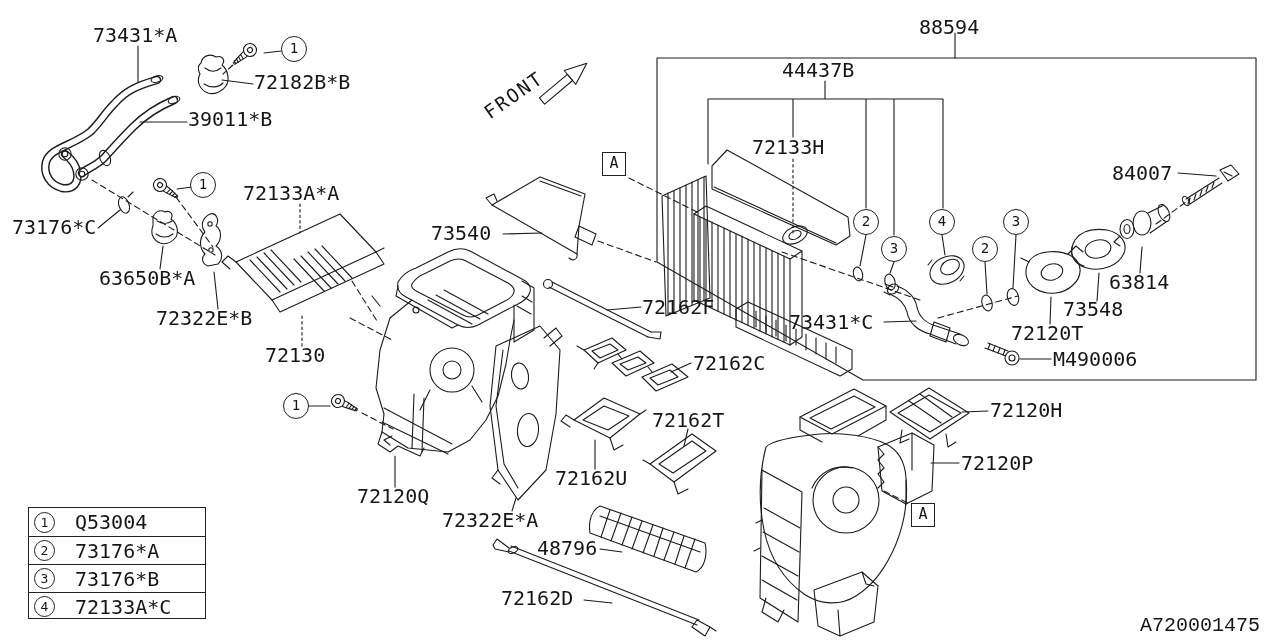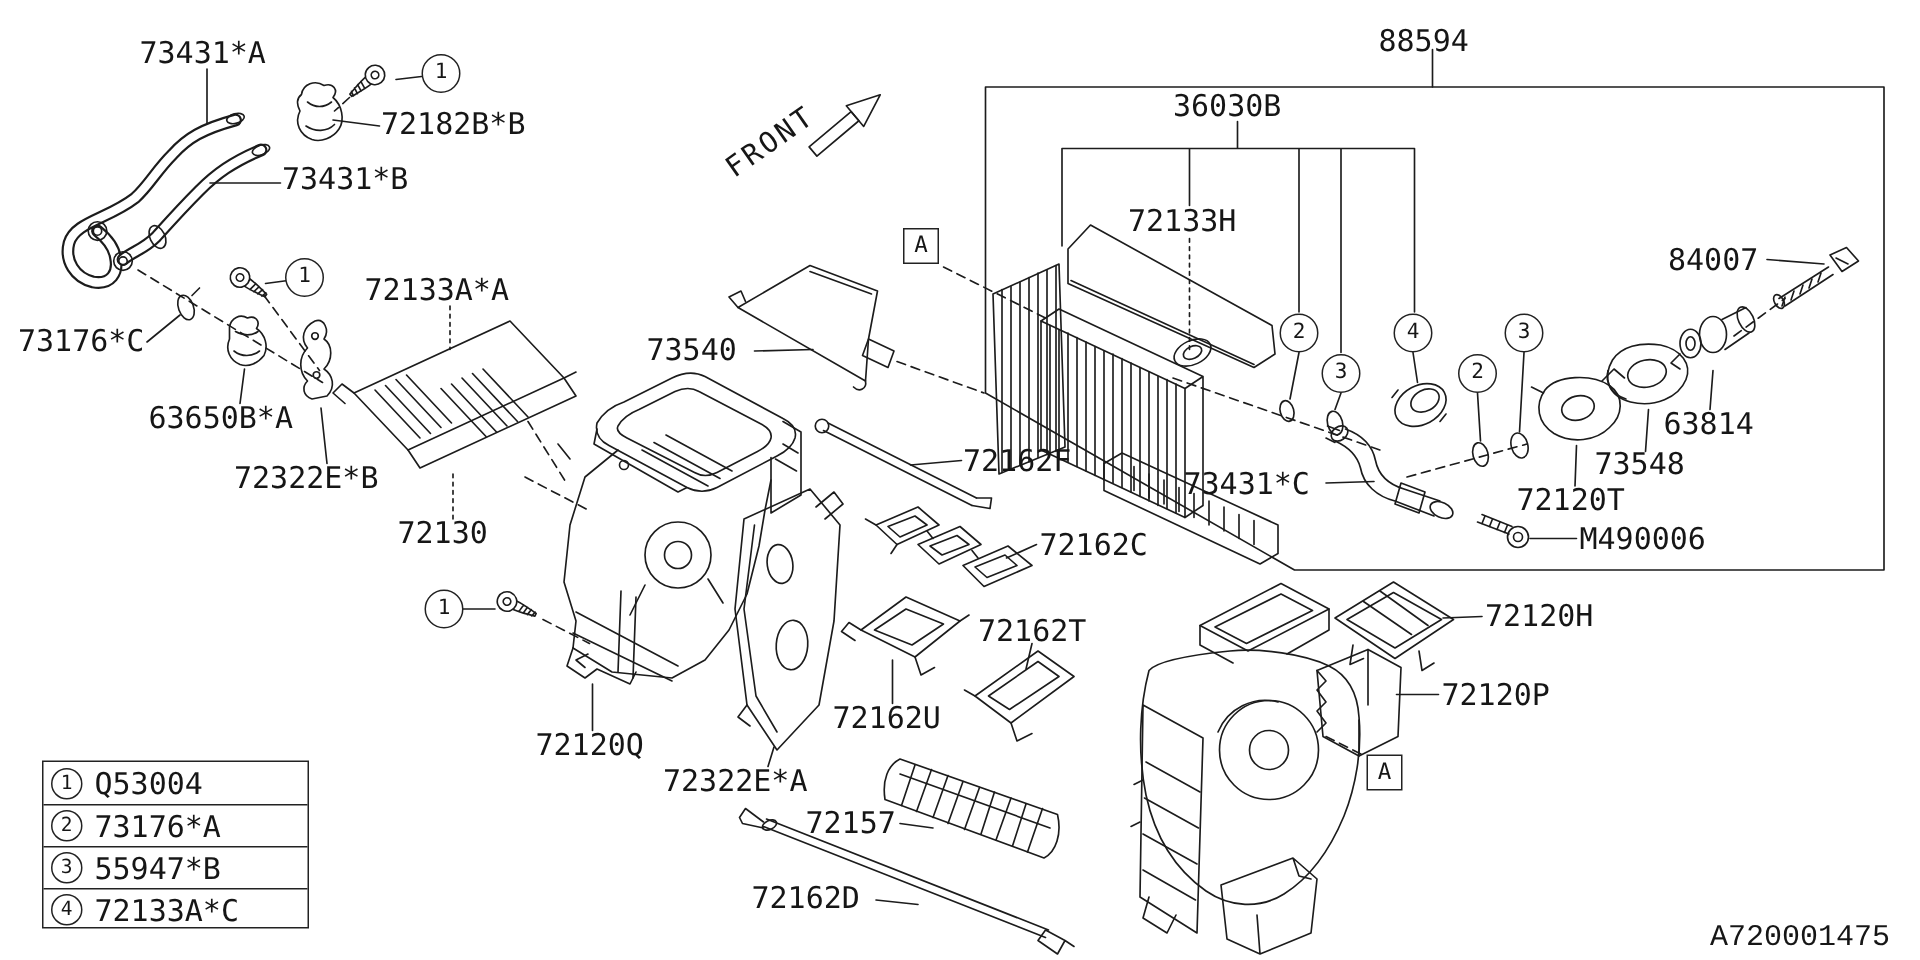--- a/index.html
+++ b/index.html
@@ -11,21 +11,21 @@
       font-size:14px;line-height:23px;text-align:center;color:#161616;background:#fff;box-sizing:border-box;}
   .abox{position:absolute;width:24px;height:24px;border:1.5px solid #222;font-size:15px;line-height:21px;
         text-align:center;background:#fff;box-sizing:border-box;}
   .front{position:absolute;left:486px;top:103px;font-size:19px;letter-spacing:2px;
          transform:rotate(-35deg);transform-origin:0 50%;}
   #legend{position:absolute;left:28px;top:507px;width:178px;height:112px;border:1.5px solid #222;box-sizing:border-box;}
   .lrow{height:28px;display:flex;align-items:center;box-sizing:border-box;border-top:1.3px solid #222;}
   .lrow:first-child{border-top:none;}
   .lco{width:21px;height:21px;border:1.2px solid #222;border-radius:50%;font-size:13px;line-height:19px;
        text-align:center;margin-left:5px;box-sizing:border-box;flex:none;}
-  .lpart{margin-left:8px;font-size:20px;}
+  .lpart{margin-left:20px;font-size:20px;}
   .idtxt{position:absolute;left:1140px;top:614px;font-size:20px;font-family:Liberation Mono, monospace;}
 </style>
 </head>
 <body>
 
 <div id="stage">
 
 <svg id="art" width="1280" height="640" viewBox="0 0 1280 640">
   <g fill="none" stroke="#1c1c1c" stroke-width="1.1" stroke-linecap="round" stroke-linejoin="round">
 
@@ -262,38 +262,38 @@
       <path stroke-dasharray="2.5,3" d="M300,204 L300,233 M302,346 L302,315 M793,159 L793,236"></path>
       <path stroke-dasharray="6,4" d="M92,180 L215,255 M233,65 L223,74 M176,197 L213,247 M362,413 L393,429
                M350,318 L394,341 M352,281 L377,321 M598,241 L656,262 M629,178 L699,213
                M782,252 L920,300 M938,318 L1018,296 M1156,224 L1190,199 M884,491 L910,504"></path>
     </g>
   </g>
 </svg>
 
 <span class="lbl" style="left:93px;top:25px">73431*A</span>
 <span class="lbl" style="left:254px;top:72px">72182B*B</span>
-<span class="lbl" style="left:188px;top:109px">73431*B</span>
+<span class="lbl" style="left:188px;top:109px">39011*B</span>
 <span class="lbl" style="left:12px;top:217px">73176*C</span>
 <span class="lbl" style="left:99px;top:268px">63650B*A</span>
 <span class="lbl" style="left:156px;top:308px">72322E*B</span>
 <span class="lbl" style="left:243px;top:183px">72133A*A</span>
 <span class="lbl" style="left:265px;top:345px">72130</span>
 <span class="lbl" style="left:431px;top:223px">73540</span>
 <span class="lbl" style="left:357px;top:486px">72120Q</span>
 <span class="lbl" style="left:442px;top:510px">72322E*A</span>
-<span class="lbl" style="left:537px;top:538px">72157</span>
+<span class="lbl" style="left:537px;top:538px">48796</span>
 <span class="lbl" style="left:501px;top:588px">72162D</span>
 <span class="lbl" style="left:555px;top:468px">72162U</span>
 <span class="lbl" style="left:652px;top:410px">72162T</span>
 <span class="lbl" style="left:693px;top:353px">72162C</span>
 <span class="lbl" style="left:642px;top:297px">72162F</span>
 <span class="lbl" style="left:789px;top:312px">73431*C</span>
 <span class="lbl" style="left:919px;top:17px">88594</span>
-<span class="lbl" style="left:782px;top:60px">36030B</span>
+<span class="lbl" style="left:782px;top:60px">44437B</span>
 <span class="lbl" style="left:752px;top:137px">72133H</span>
 <span class="lbl" style="left:1112px;top:163px">84007</span>
 <span class="lbl" style="left:1109px;top:272px">63814</span>
 <span class="lbl" style="left:1063px;top:299px">73548</span>
 <span class="lbl" style="left:1011px;top:323px">72120T</span>
 <span class="lbl" style="left:1053px;top:349px">M490006</span>
 <span class="lbl" style="left:990px;top:400px">72120H</span>
 <span class="lbl" style="left:961px;top:453px">72120P</span>
 
 <span class="co" style="left:281px;top:36px">1</span>
@@ -314,21 +314,21 @@
   <div class="lrow">
     <span class="lco">1</span>
     <span class="lpart">Q53004</span>
   </div>
   <div class="lrow">
     <span class="lco">2</span>
     <span class="lpart">73176*A</span>
   </div>
   <div class="lrow">
     <span class="lco">3</span>
-    <span class="lpart">55947*B</span>
+    <span class="lpart">73176*B</span>
   </div>
   <div class="lrow">
     <span class="lco">4</span>
     <span class="lpart">72133A*C</span>
   </div>
 </div>
 
 <span class="idtxt">A720001475</span>
 
 </div>

